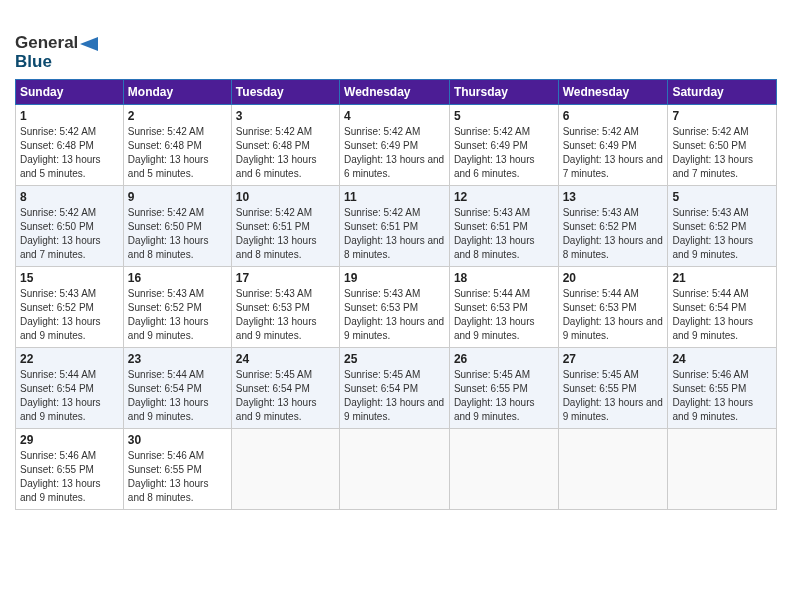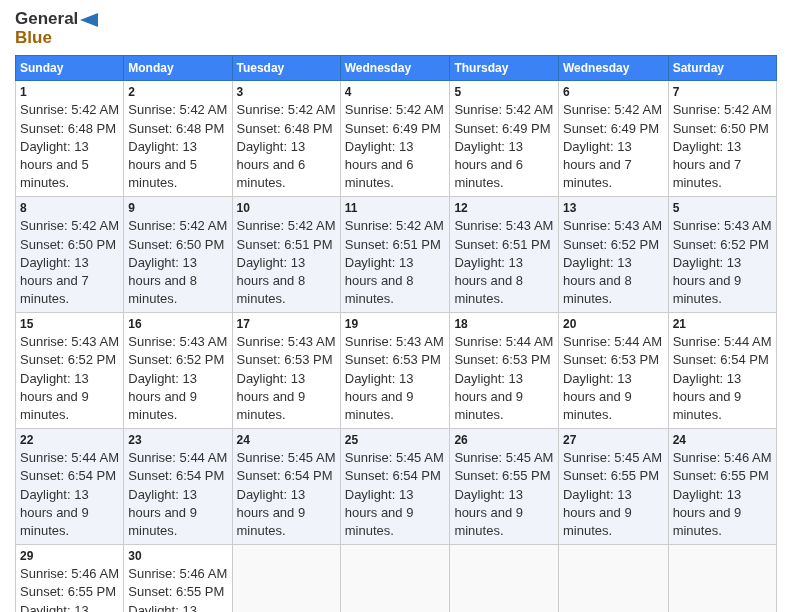--- a/index.html
+++ b/index.html
@@ -13,20 +13,21 @@
     .page {
       width: 792px;
       min-height: 612px;
       padding: 10px 15px 10px 15px;
     }
     .header {
       display: flex;
       align-items: flex-start;
       justify-content: space-between;
       margin-bottom: 8px;
+      margin-top: 24px;
     }
     .logo {
       display: flex;
       flex-direction: column;
       align-items: flex-start;
     }
     .title-block {
       text-align: right;
     }
     .main-title {
@@ -37,21 +38,21 @@
     .subtitle {
       font-size: 14px;
       color: #555;
     }
     .calendar-table {
       width: 100%;
       border-collapse: collapse;
       font-size: 10px;
     }
     .calendar-table th {
-      background: #3b82f6;
+      background: #4c1d95;
       color: #fff;
       padding: 5px 4px;
       text-align: left;
       font-size: 12px;
       font-weight: bold;
       border: 1px solid #2a72b8;
     }
     .calendar-table td {
       border: 1px solid #ccc;
       vertical-align: top;
@@ -64,42 +65,42 @@
       background: #f0f4fa;
     }
     .day-number {
       font-size: 12px;
       font-weight: bold;
       color: #222;
       display: block;
       margin-bottom: 2px;
     }
     .day-info {
-      font-size: 13px;
+      font-size: 10px;
       color: #333;
       line-height: 1.4;
     }
     .empty-cell {
       background: #f9f9f9 !important;
     }
     .week-row td {
       height: 78px;
     }
   </style>
 </head>
 <body>
 
 <div class="page">
   <div class="header">
     <div class="logo">
   <div style="font-family:Arial,sans-serif; font-size:17px; font-weight:bold; line-height:1.1;">
     <span style="color:#333;">General</span><svg style="display:inline-block;vertical-align:middle;margin-left:2px;" width="18" height="14" viewBox="0 0 18 14">
             <polygon points="0,7 18,0 18,14" fill="#2a72b8"></polygon>
           </svg><br>
-    <span style="color:#a16207;">Blue</span>
+    <span style="color:#0c4a6e;">Blue</span>
   </div>
 </div>
     <div class="title-block">
       <div class="main-title"></div>
       <div class="subtitle"></div>
     </div>
   </div>
 
   <table class="calendar-table">
     <thead>

